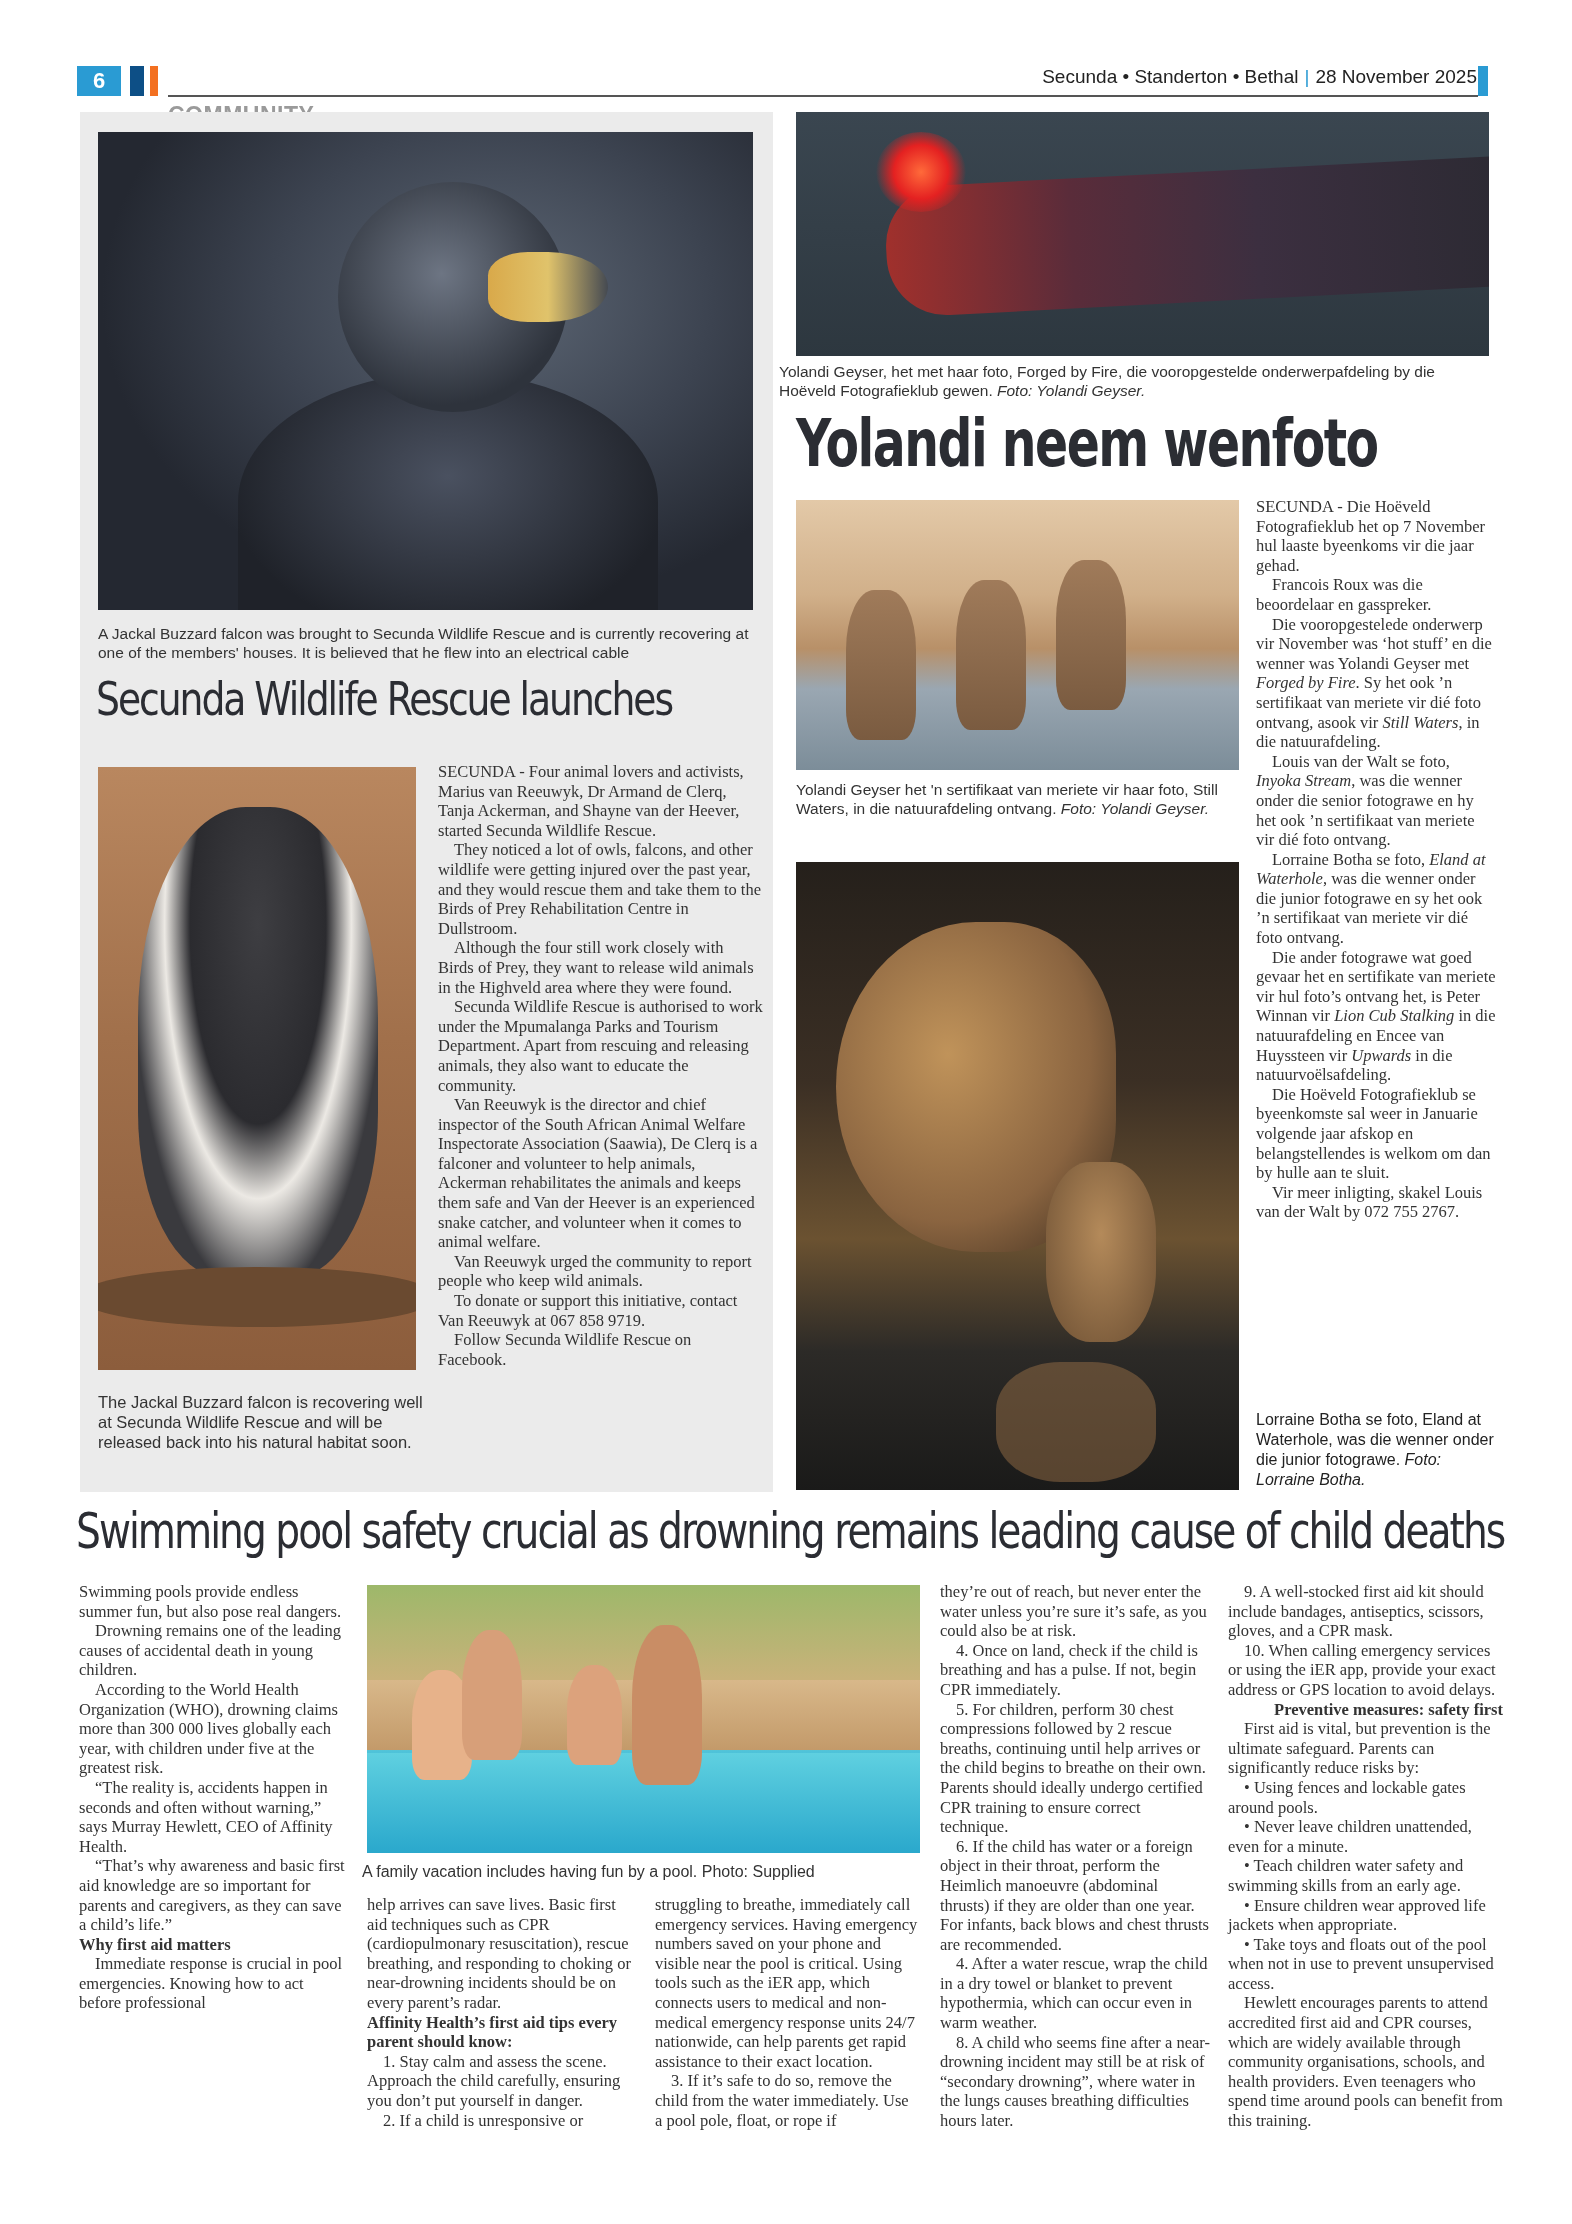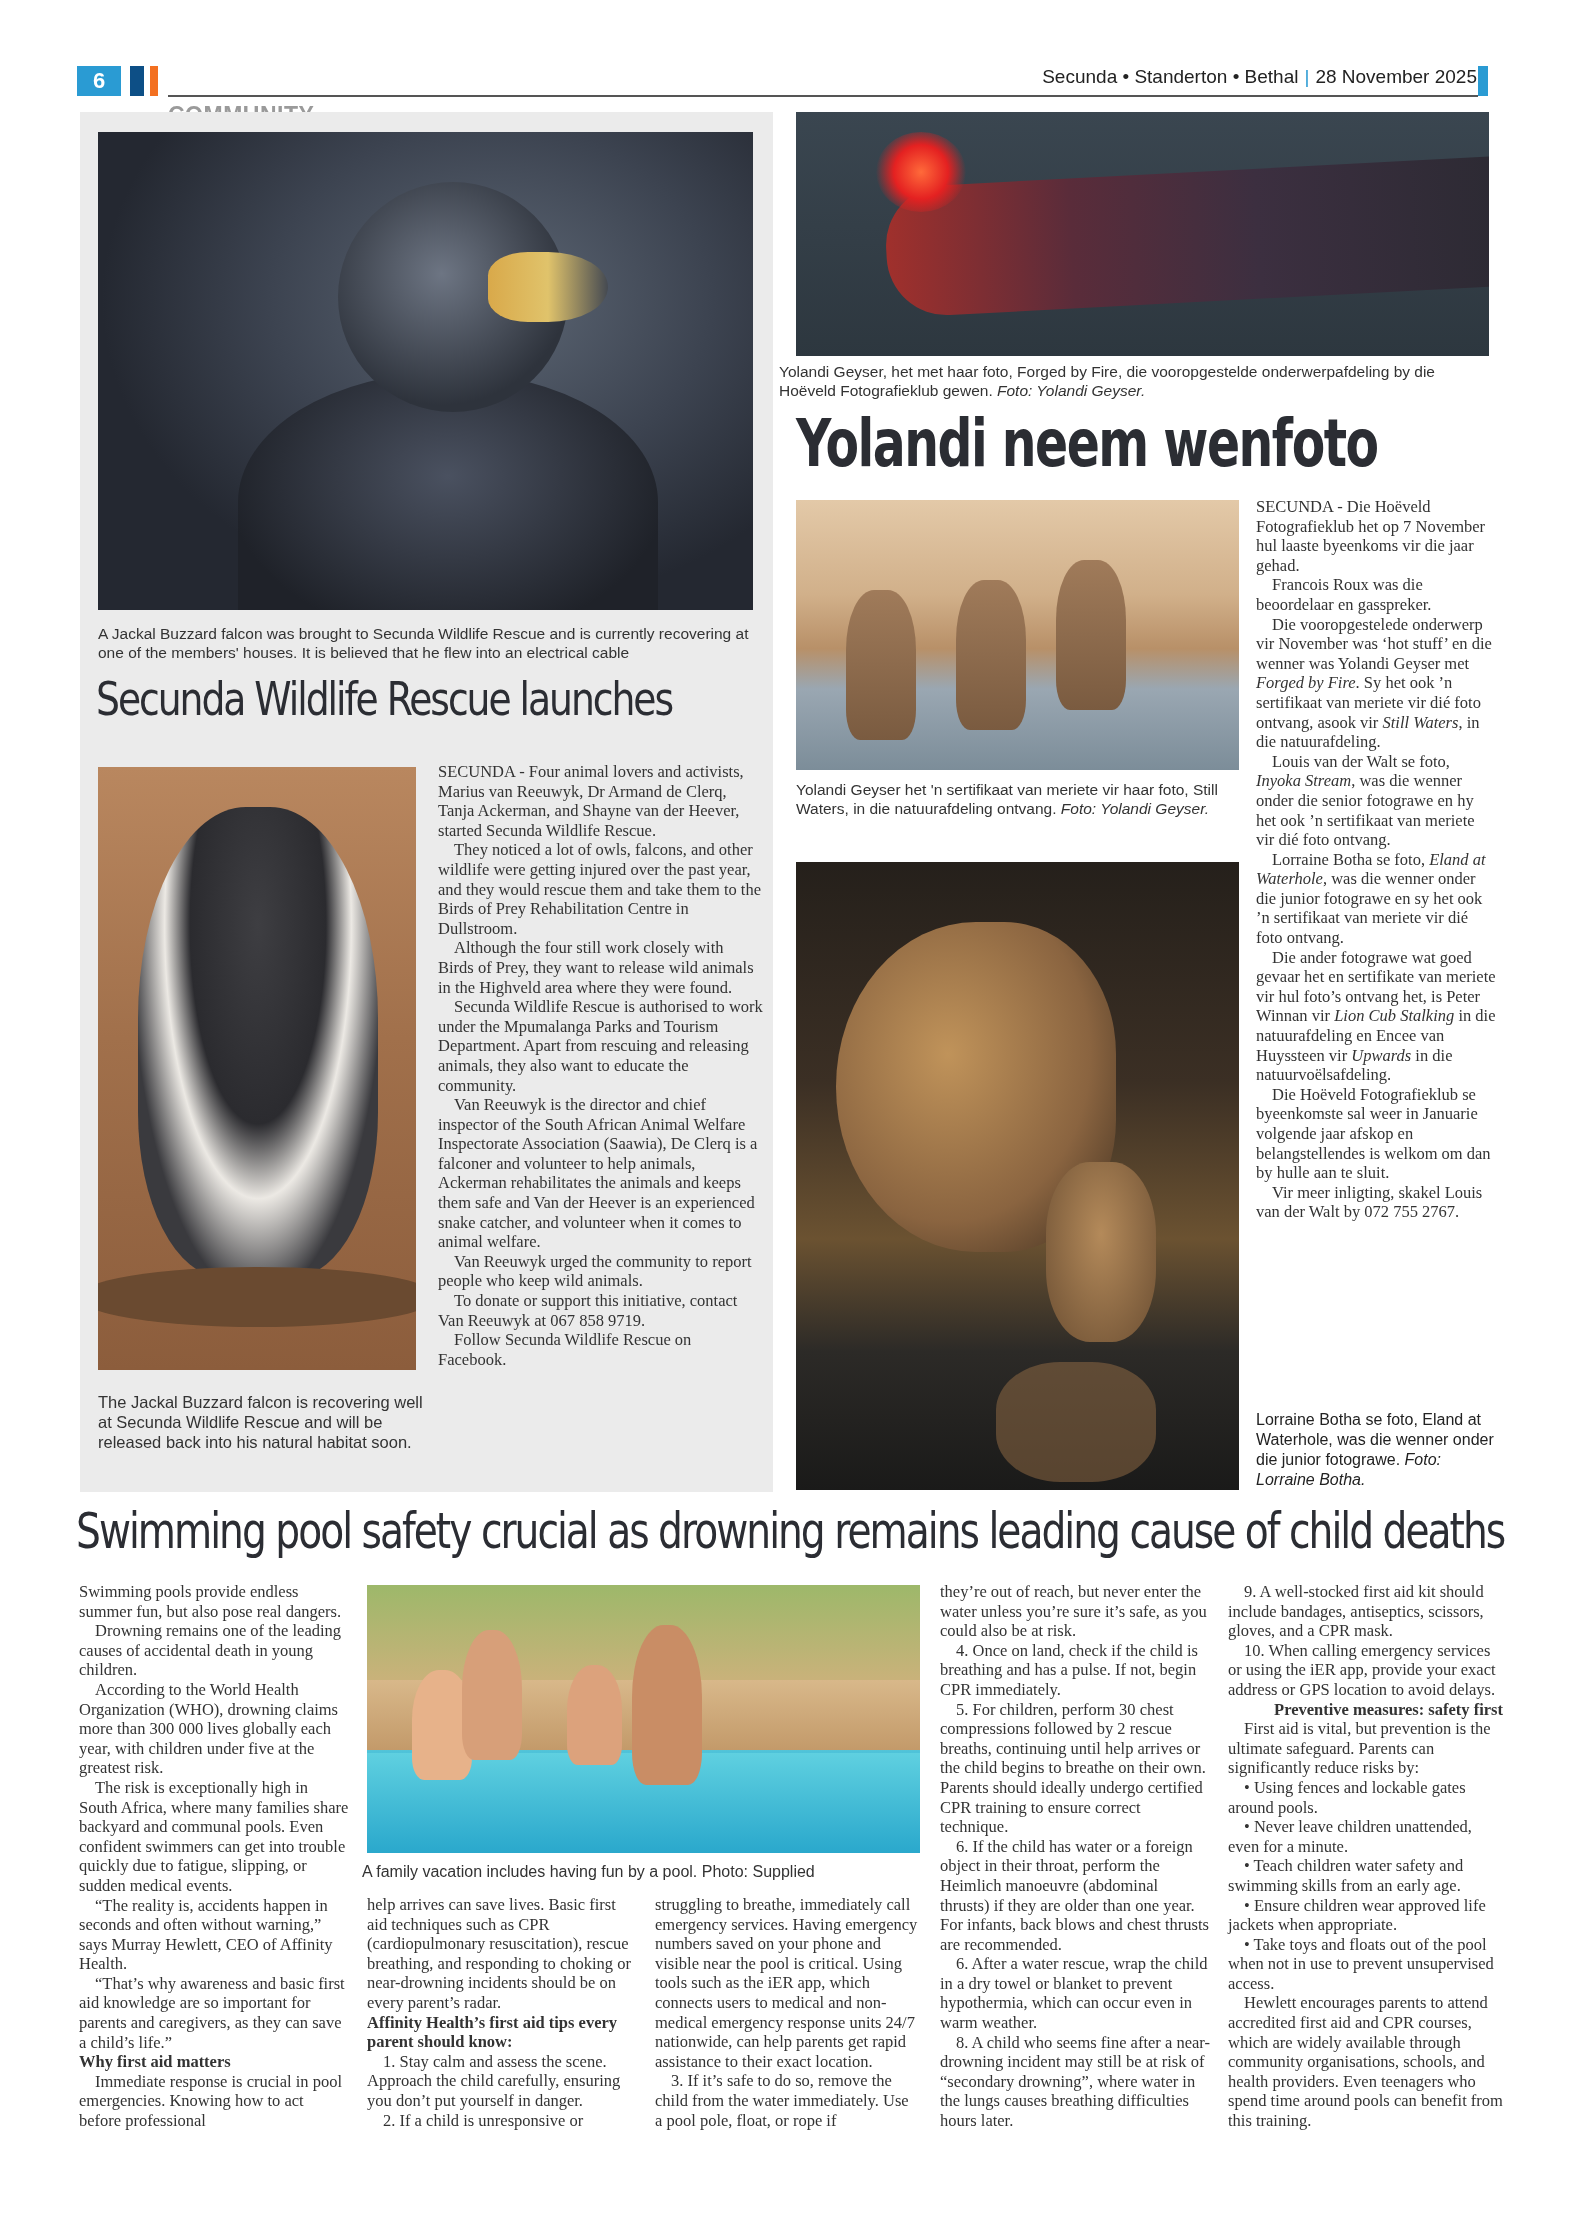--- a/index.html
+++ b/index.html
@@ -157,21 +157,20 @@
   <span>Lorraine Botha se foto, Eland at Waterhole, was die wenner onder die junior fotograwe.</span>
   <i>Foto: Lorraine Botha.</i>
 </div>
 
 <div class="abs hl-pool">Swimming pool safety crucial as drowning remains leading cause of child deaths</div>
 
 <div class="abs body-text col-pool1">
   <p class="first">Swimming pools provide endless summer fun, but also pose real dangers.</p>
   <p>Drowning remains one of the leading causes of accidental death in young children.</p>
   <p>According to the World Health Organization (WHO), drowning claims more than 300 000 lives globally each year, with children under five at the greatest risk.</p>
-  <p>The risk is exceptionally high in South Africa, where many families share backyard and communal pools. Even confident swimmers can get into trouble quickly due to fatigue, slipping, or sudden medical events.</p>
   <p>“The reality is, accidents happen in seconds and often without warning,” says Murray Hewlett, CEO of Affinity Health.</p>
   <p>“That’s why awareness and basic first aid knowledge are so important for parents and caregivers, as they can save a child’s life.”</p>
   <p class="hd">Why first aid matters</p>
   <p>Immediate response is crucial in pool emergencies. Knowing how to act before professional</p>
 </div>
 
 <div class="abs img img-pool">
   <div class="wall"></div>
   <div class="water"></div>
   <div class="p" style="left:45px; top:85px; width:60px; height:110px; background:#e7b28a;"></div>
@@ -191,21 +190,21 @@
 <div class="abs body-text col-pool3">
   <p class="first">struggling to breathe, immediately call emergency services. Having emergency numbers saved on your phone and visible near the pool is critical. Using tools such as the iER app, which connects users to medical and non-medical emergency response units 24/7 nationwide, can help parents get rapid assistance to their exact location.</p>
   <p>3. If it’s safe to do so, remove the child from the water immediately. Use a pool pole, float, or rope if</p>
 </div>
 
 <div class="abs body-text col-pool4">
   <p class="first">they’re out of reach, but never enter the water unless you’re sure it’s safe, as you could also be at risk.</p>
   <p>4. Once on land, check if the child is breathing and has a pulse. If not, begin CPR immediately.</p>
   <p>5. For children, perform 30 chest compressions followed by 2 rescue breaths, continuing until help arrives or the child begins to breathe on their own. Parents should ideally undergo certified CPR training to ensure correct technique.</p>
   <p>6. If the child has water or a foreign object in their throat, perform the Heimlich manoeuvre (abdominal thrusts) if they are older than one year. For infants, back blows and chest thrusts are recommended.</p>
-  <p>6. After a water rescue, wrap the child in a dry towel or blanket to prevent hypothermia, which can occur even in warm weather.</p>
+  <p>4. After a water rescue, wrap the child in a dry towel or blanket to prevent hypothermia, which can occur even in warm weather.</p>
   <p>8. A child who seems fine after a near-drowning incident may still be at risk of “secondary drowning”, where water in the lungs causes breathing difficulties hours later.</p>
 </div>
 
 <div class="abs body-text col-pool5">
   <p>9. A well-stocked first aid kit should include bandages, antiseptics, scissors, gloves, and a CPR mask.</p>
   <p>10. When calling emergency services or using the iER app, provide your exact address or GPS location to avoid delays.</p>
   <p class="hd-ind">Preventive measures: safety first</p>
   <p>First aid is vital, but prevention is the ultimate safeguard. Parents can significantly reduce risks by:</p>
   <p>• Using fences and lockable gates around pools.</p>
   <p>• Never leave children unattended, even for a minute.</p>

